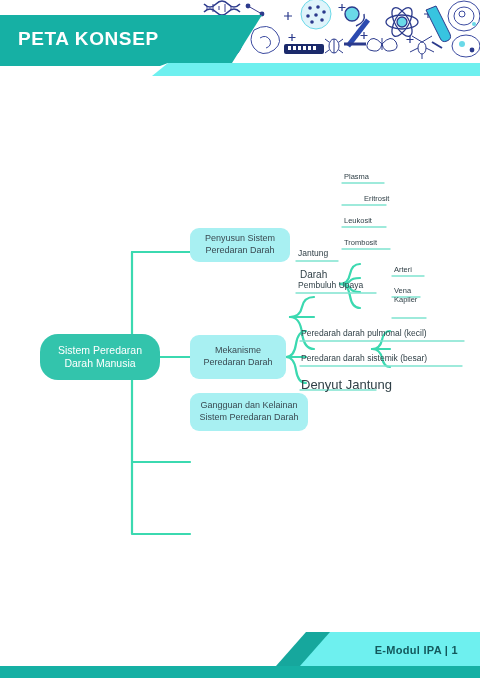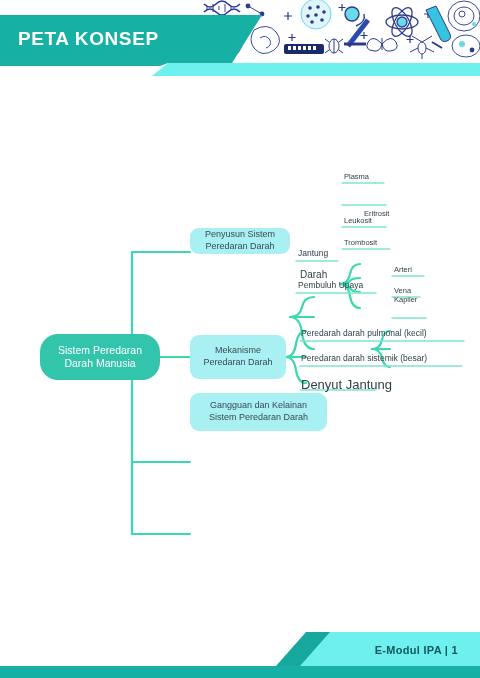--- a/index.html
+++ b/index.html
@@ -294,35 +294,35 @@
         <line x1="392" y1="221" x2="420" y2="221"></line>
         <line x1="392" y1="242" x2="426" y2="242"></line>
         <line x1="300" y1="265" x2="464" y2="265"></line>
         <line x1="300" y1="290" x2="462" y2="290"></line>
         <line x1="300" y1="314" x2="376" y2="314"></line>
       </g>
     </svg>
 
     <div class="node node-root" style="left:40px; top:258px; width:120px; height:46px; padding:0 6px;">Sistem Peredaran Darah Manusia</div>
 
-    <div class="node node-branch" style="left:190px; top:152px; width:100px; height:26px; padding:0 1px;">Penyusun Sistem Peredaran Darah</div>
+    <div class="node node-branch" style="left:190px; top:152px; width:100px; height:34px; padding:0 1px;">Penyusun Sistem Peredaran Darah</div>
 
     <div class="node node-branch" style="left:190px; top:259px; width:96px; height:44px; padding:8px 5px;">Mekanisme Peredaran Darah</div>
 
-    <div class="node node-branch" style="left:190px; top:317px; width:137px; height:38px; padding:12px 6px;">Gangguan dan Kelainan Sistem Peredaran Darah</div>
+    <div class="node node-branch" style="left:190px; top:317px; width:118px; height:38px; padding:12px 6px;">Gangguan dan Kelainan Sistem Peredaran Darah</div>
 
 
     <div class="leaf" style="left:300px; top:193px; font-size:10px;">Darah</div>
 
     <div class="leaf" style="left:298px; top:172px; font-size:8.5px;">Jantung</div>
 
     <div class="leaf" style="left:298px; top:204px; font-size:8.5px;">Pembuluh Upaya</div>
 
     <div class="leaf leaf-sm" style="left:344px; top:96px;">Plasma</div>
-    <div class="leaf leaf-sm" style="left:344px; top:133px;padding-left:20px;">Eritrosit</div>
+    <div class="leaf leaf-sm" style="left:344px; top:118px;padding-left:20px;">Eritrosit</div>
     <div class="leaf leaf-sm" style="left:344px; top:140px;">Leukosit</div>
     <div class="leaf leaf-sm" style="left:344px; top:162px;">Trombosit</div>
 
     <div class="leaf leaf-sm" style="left:394px; top:189px;">Arteri</div>
     <div class="leaf leaf-sm" style="left:394px; top:210px;">Vena</div>
     <div class="leaf leaf-sm" style="left:394px; top:219px;">Kapiler</div>
 
     <div class="leaf" style="left:301px; top:252px; font-size:8.5px;">Peredarah darah pulmonal (kecil)</div>
     <div class="leaf" style="left:301px; top:277px; font-size:8.5px;">Peredaran darah sistemik (besar)</div>
     <div class="leaf" style="left:301px; top:301px; font-size:13px;">Denyut Jantung</div>

